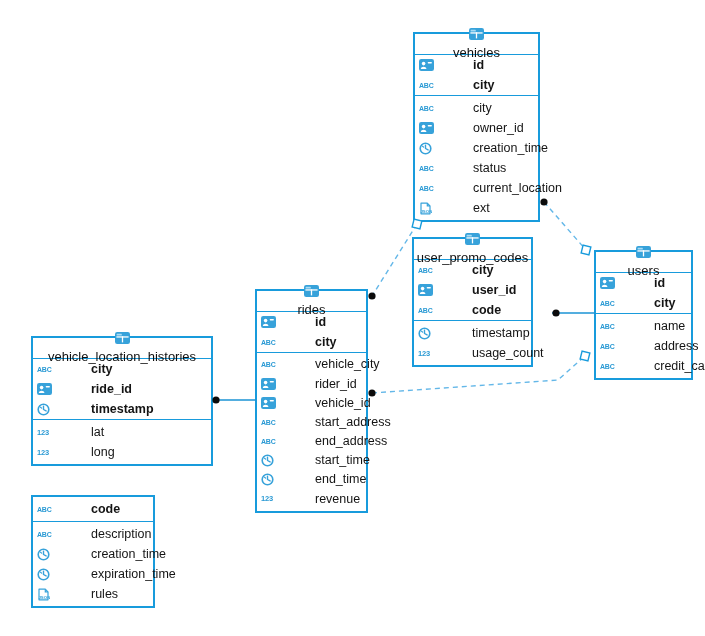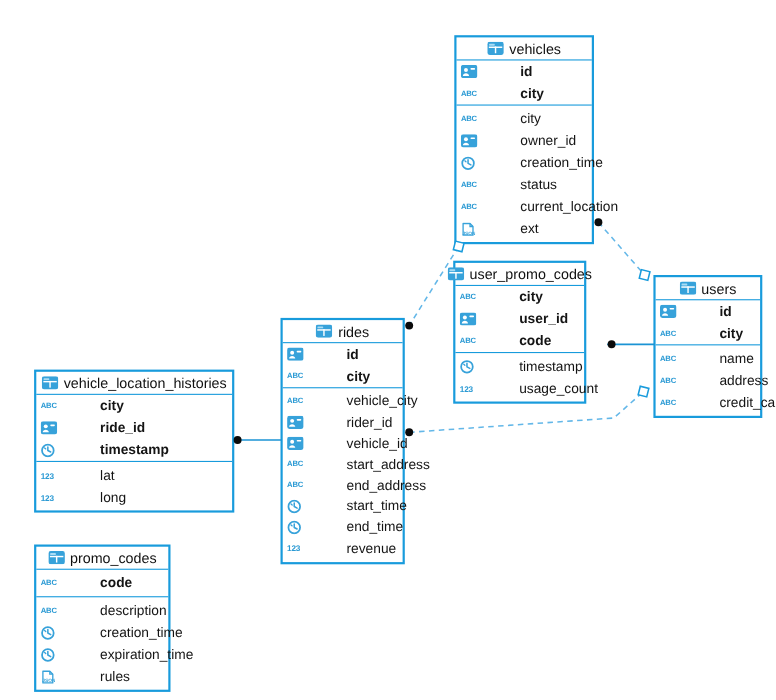--- a/index.html
+++ b/index.html
@@ -9,21 +9,21 @@
     -webkit-font-smoothing:antialiased;
   }
   #canvas{position:absolute;inset:0;width:705px;height:636px;}
   .tbl{
     position:absolute;background:#fff;border:2px solid #189bdc;
     box-sizing:border-box;z-index:2;
   }
   .tbl-header{
     height:20px;display:flex;align-items:center;justify-content:center;
     gap:5px;border-bottom:1px solid #189bdc;font-size:13px;color:#101010;
-    white-space:nowrap;padding:0 3px;
+    white-space:nowrap;padding:0 3px;flex-direction:column;
   }
   .sec{padding:0;}
   .sec-pk{border-bottom:1px solid #189bdc;}
   .sec-cols{padding:2px 0;}
   .row{
     height:20px;display:flex;align-items:center;gap:4px;
     padding:0 3px 0 4px;font-size:12.5px;color:#141414;white-space:nowrap;
   }
   .row.pk .fname{font-weight:700;}
   .ficon{
@@ -381,31 +381,20 @@
         </div>
         <div class="row" style="height:20px">
           <span class="ficon">
             <span class="num-glyph">123</span>
           </span>
           <span class="fname">long</span>
         </div>
       </div>
     </div>
     <div class="tbl" style="left: 31px; top: 495px; width: 124px;">
-      <div class="tbl-header">
-        <span class="ticon">
-          <svg width="15" height="12" viewBox="0 0 15 12">
-            <rect width="15" height="12" rx="2.2" fill="#37a2da"></rect>
-            <rect x="1.6" y="1.8" width="5.2" height="1.7" rx="0.5" fill="#a8dcf5"></rect>
-            <rect x="1.4" y="4.3" width="12.2" height="1.3" fill="#fff"></rect>
-            <rect x="6.85" y="4.3" width="1.3" height="6.1" fill="#fff"></rect>
-          </svg>
-        </span>
-        <span>promo_codes</span>
-      </div>
       <div class="sec sec-pk">
         <div class="row pk" style="height:24px">
           <span class="ficon">
             <span class="abc-glyph">ABC</span>
           </span>
           <span class="fname">code</span>
         </div>
       </div>
       <div class="sec sec-cols">
         <div class="row" style="height:20px">

